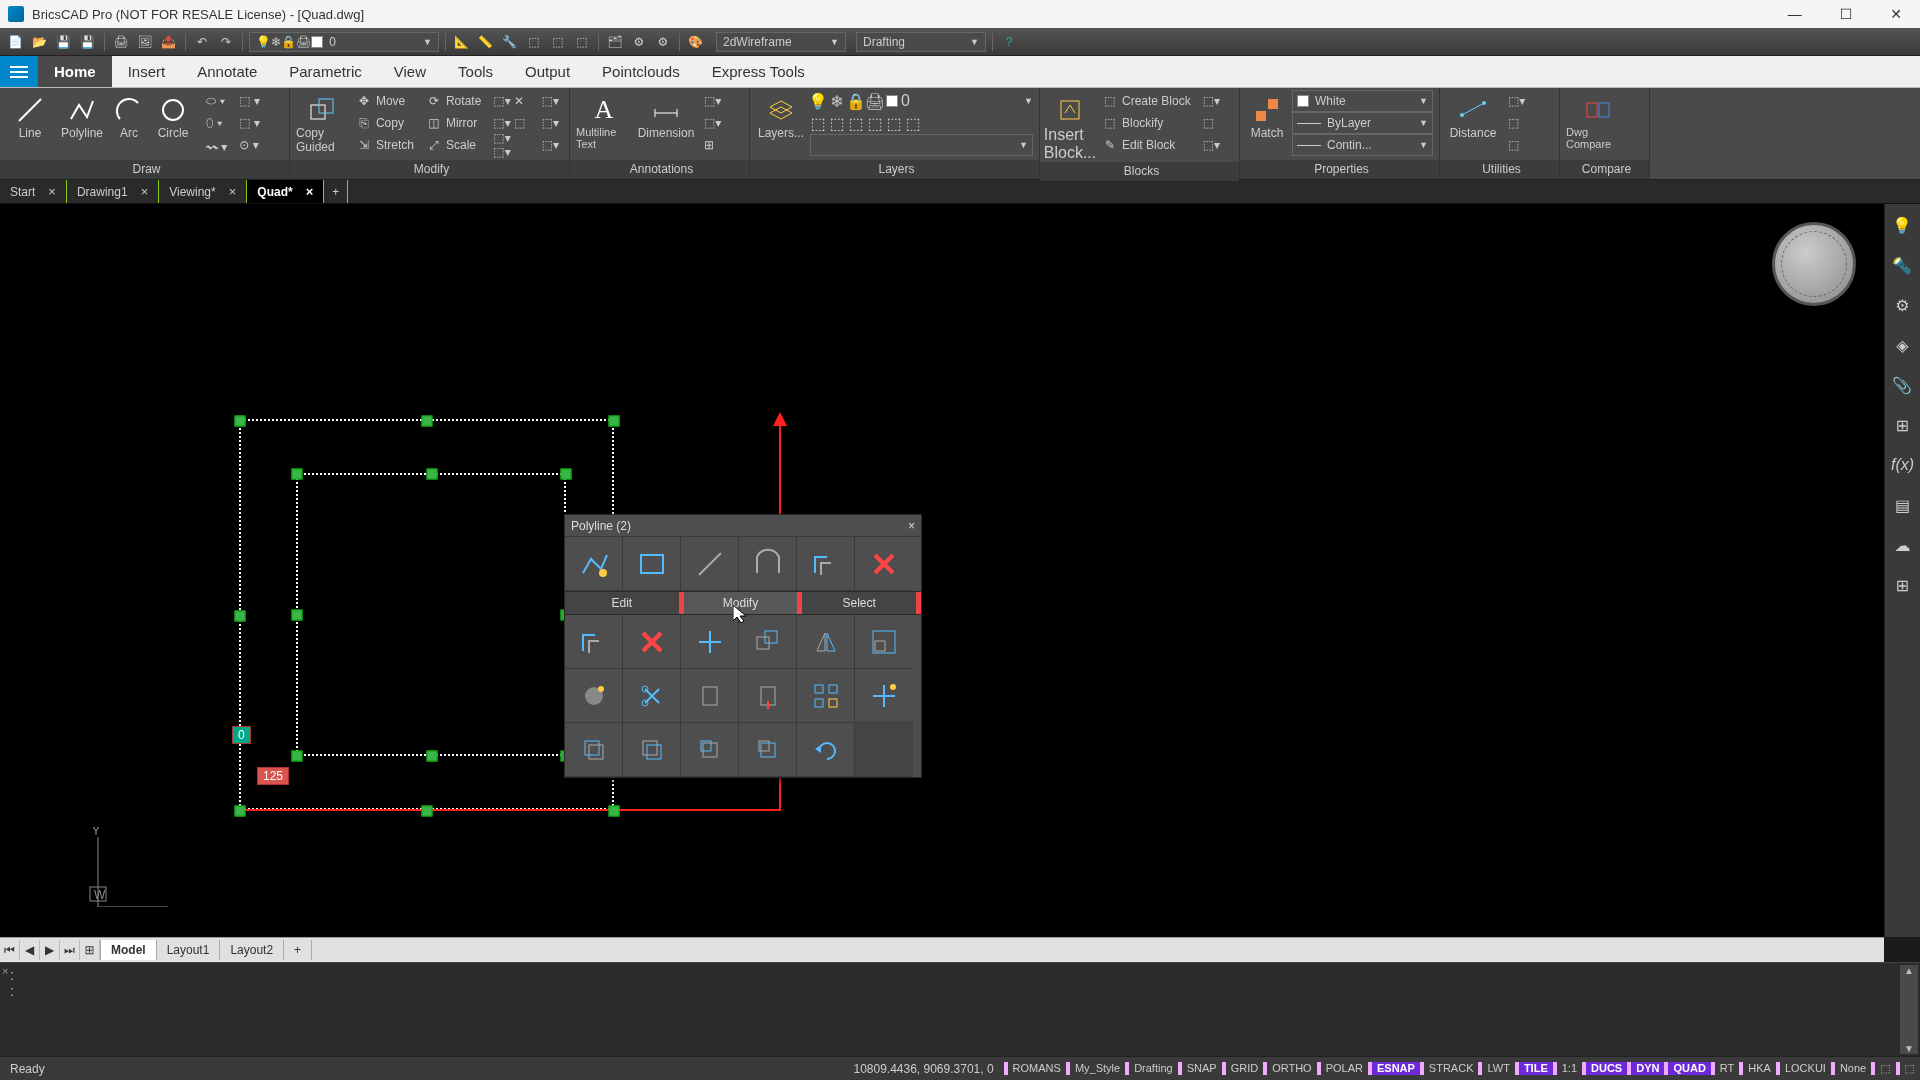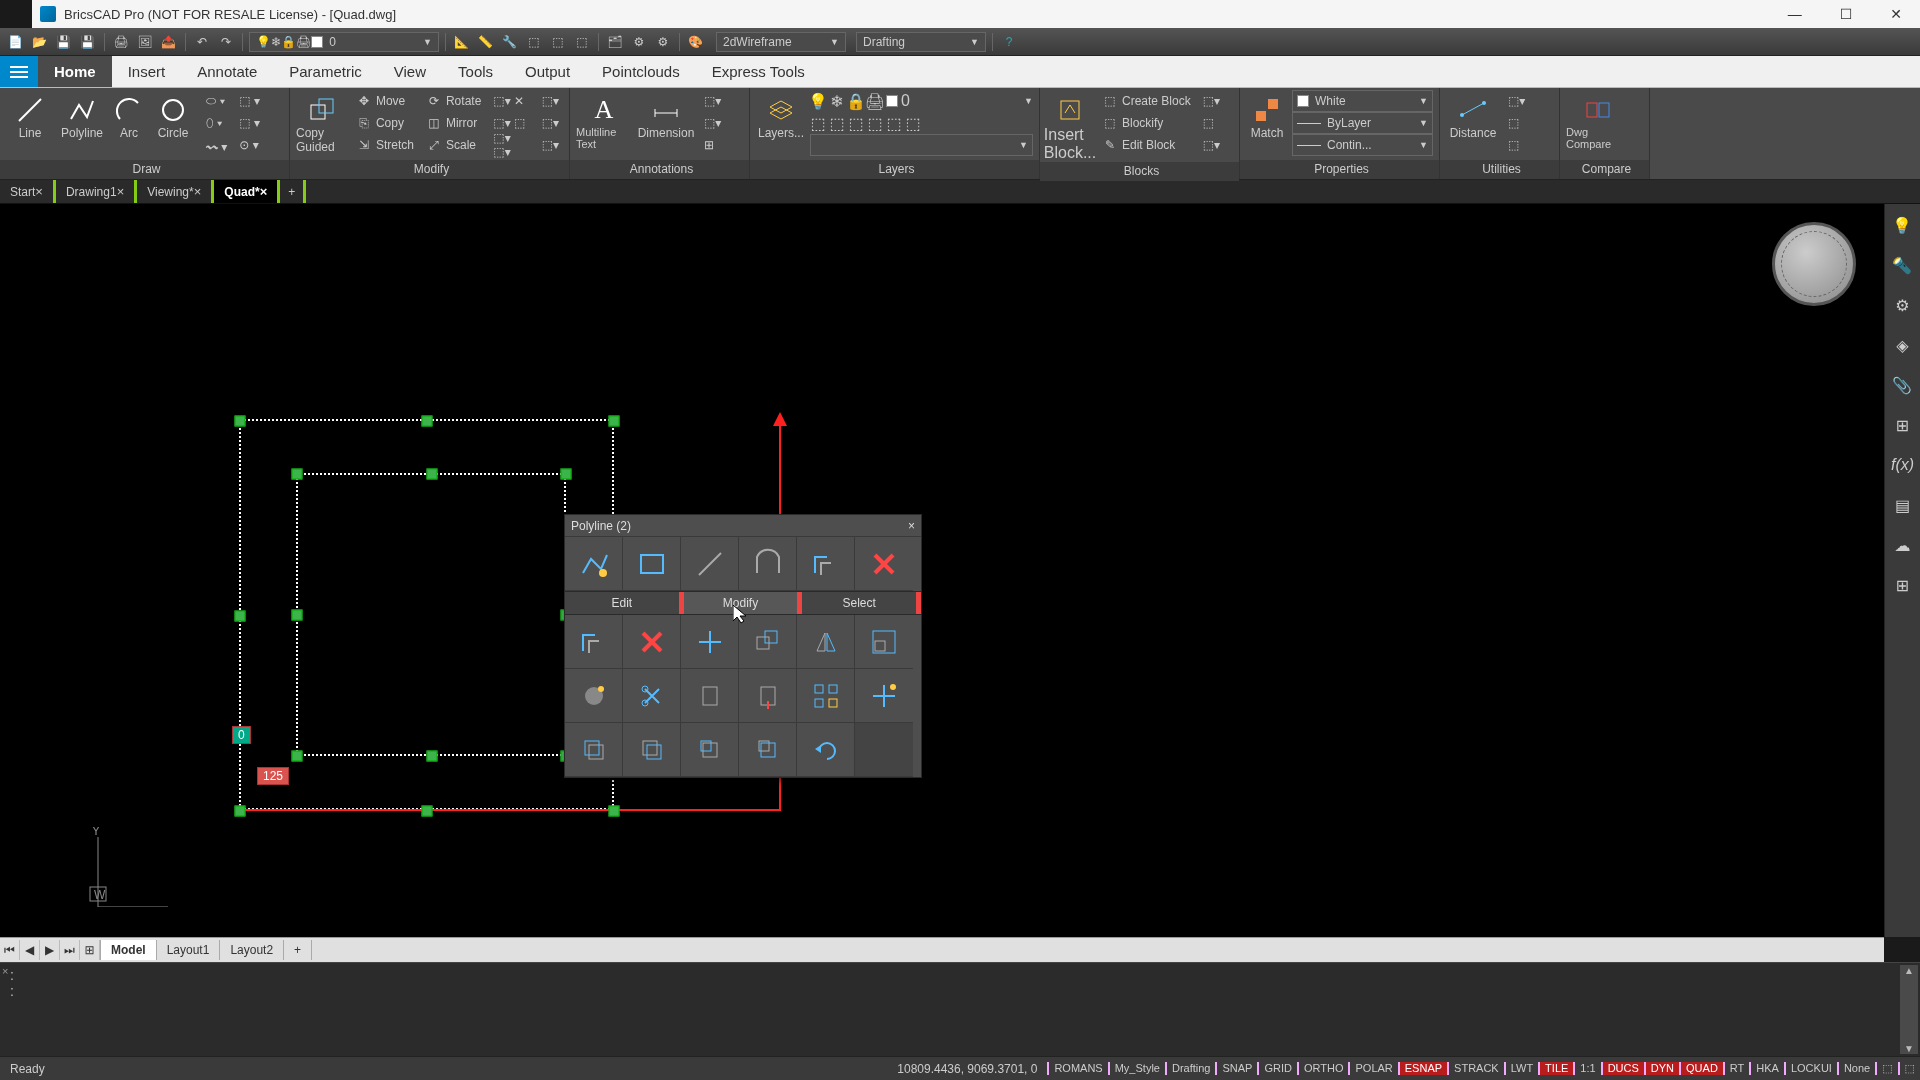--- a/index.html
+++ b/index.html
@@ -1,19 +1,19 @@
 <!DOCTYPE html>
 <html><head>
 <meta charset="utf-8">
 <style>
 * { margin: 0; padding: 0; box-sizing: border-box; font-family: "Segoe UI", Tahoma, sans-serif; }
 body { background: #1a1a1a; color: #ccc; width: 1920px; height: 1080px; overflow: hidden; position: relative; }
 
 
-.titlebar { height: 28px; background: #f5f5f5; display: flex; align-items: center; padding: 0 8px; color: #333; font-size: 13px; margin-left: 32px; }
+.titlebar { height: 28px; background: #f5f5f5; display: flex; align-items: center; padding: 0 8px; color: #333; font-size: 13px; }
 .titlebar .logo { width: 16px; height: 16px; background: linear-gradient(135deg, #0088cc, #006699); border-radius: 2px; margin-right: 8px; }
 .titlebar .wincontrols { margin-left: auto; display: flex; gap: 18px; font-size: 14px; }
 .titlebar .wincontrols span { cursor: default; padding: 2px 10px; }
 
 
 .quickbar { height: 28px; background: linear-gradient(#545454, #3a3a3a); display: flex; align-items: center; padding: 0 6px; gap: 4px; border-bottom: 1px solid #222; }
 .qicon { width: 20px; height: 20px; display: flex; align-items: center; justify-content: center; font-size: 12px; color: #ccc; }
 .qsep { width: 1px; height: 18px; background: #666; margin: 0 2px; }
 .layerdrop { background: #4a4a4a; border: 1px solid #666; color: #ccc; font-size: 12px; height: 20px; width: 190px; display: flex; align-items: center; padding: 0 6px; }
 .layerdrop .sw { width: 12px; height: 12px; background: #fff; border: 1px solid #888; margin-right: 6px; }
@@ -34,21 +34,21 @@
 .rpanel .prow { display: flex; align-items: flex-start; gap: 4px; flex: 1; }
 .rpanel .plabel { font-size: 12px; color: #ccc; text-align: center; padding: 2px 0 3px 4px; background: #3c3c3c; margin: 0 -6px; }
 .rbtn-lg { width: 48px; display: flex; flex-direction: column; align-items: center; justify-content: center; font-size: 12px; color: #ccc; padding-top: 4px; }
 .rbtn-lg .ricon { width: 32px; height: 32px; display: flex; align-items: center; justify-content: center; }
 .rbtn-sm { height: 22px; display: flex; align-items: center; font-size: 12px; color: #ccc; padding: 0 4px; gap: 4px; }
 .rcol { display: flex; flex-direction: column; gap: 0; }
 .rsmicon { width: 16px; height: 16px; display: inline-flex; align-items: center; justify-content: center; }
 
 
 .doctabs { height: 24px; background: #2a2a2a; display: flex; align-items: center; border-bottom: 1px solid #111; }
-.dtab { padding: 0 10px; height: 100%; display: flex; align-items: center; font-size: 12px; color: #ccc; gap: 0; border-right: 3px solid #84cc16; }
+.dtab { padding: 0 10px; height: 100%; display: flex; align-items: center; font-size: 12px; color: #ccc; gap: 13px; border-right: 1px solid #84cc16; }
 .dtab.active { background: #000; color: #fff; font-weight: 600; }
 .dtab .close { font-size: 13px; }
 .dtab.add { padding: 0 8px; }
 
 
 .canvas { position: absolute; left: 0; top: 204px; right: 36px; bottom: 143px; background: #000; overflow: hidden; }
 .navball { position: absolute; top: 18px; right: 28px; width: 84px; height: 84px; border-radius: 50%; background: radial-gradient(circle at 40% 35%, #ccc, #888); border: 3px solid #555; }
 .navball::before { content:""; position:absolute; inset:6px; border-radius:50%; border:1px dashed #666; }
 
 
@@ -67,22 +67,22 @@
 .cmdhist { flex: 1; padding: 4px 10px; color: #bbb; font-family: Consolas, monospace; font-size: 14px; position: relative; }
 .cmdhist .scroll { position: absolute; right: 2px; top: 2px; bottom: 2px; width: 18px; background: #4a4a4a; display: flex; flex-direction: column; justify-content: space-between; align-items: center; font-size: 10px; }
 .cmdprompt { height: 26px; background: #3a3a3a; border-top: 1px solid #555; display: flex; align-items: center; padding: 0 10px; font-family: Consolas, monospace; font-size: 15px; color: #888; font-style: italic; }
 .cmdclose { position: absolute; left: 2px; top: 2px; font-size: 11px; color: #999; }
 
 
 .statusbar { position: absolute; left: 0; right: 0; bottom: 0; height: 24px; background: #3a3a3a; display: flex; align-items: center; font-size: 12px; color: #ccc; border-top: 1px solid #222; }
 .statusbar .ready { padding: 0 10px; flex: 1; }
 .statusbar .coords { padding: 0 10px; }
 .statusbar .toggles { display: flex; }
-.statusbar .toggles span { padding: 0 5px; border-left: 2px solid #f0abfc; font-size: 11px; }
-.statusbar .toggles span.on { background: #b91c1c; color: #fff; }
+.statusbar .toggles span { padding: 0 5px; border-left: 4px solid #f0abfc; font-size: 11px; }
+.statusbar .toggles span.on { background: #6d28d9; color: #fff; font-weight: bold; }
 .grip { position: absolute; width: 11px; height: 11px; background: #3cb44b; border: 1px solid #0a0; transform: translate(-50%, -50%); }
 .grip.hl { background: #00ff88; border: 1px solid #0fa; }
 .dashrect { position: absolute; border: 2px dotted #fff; }
 .redline { position: absolute; background: #ff2020; }
 .dimbox { position: absolute; background: #d9534f; color: #fff; font-size: 12px; padding: 1px 5px; border: 1px solid #a33; }
 .dimbox.zero { background: #0a8; }
 
 
 .ucs { position: absolute; left: 88px; bottom: 30px; width: 80px; height: 80px; }
 .ucs line { stroke: #888; stroke-width: 1; }

